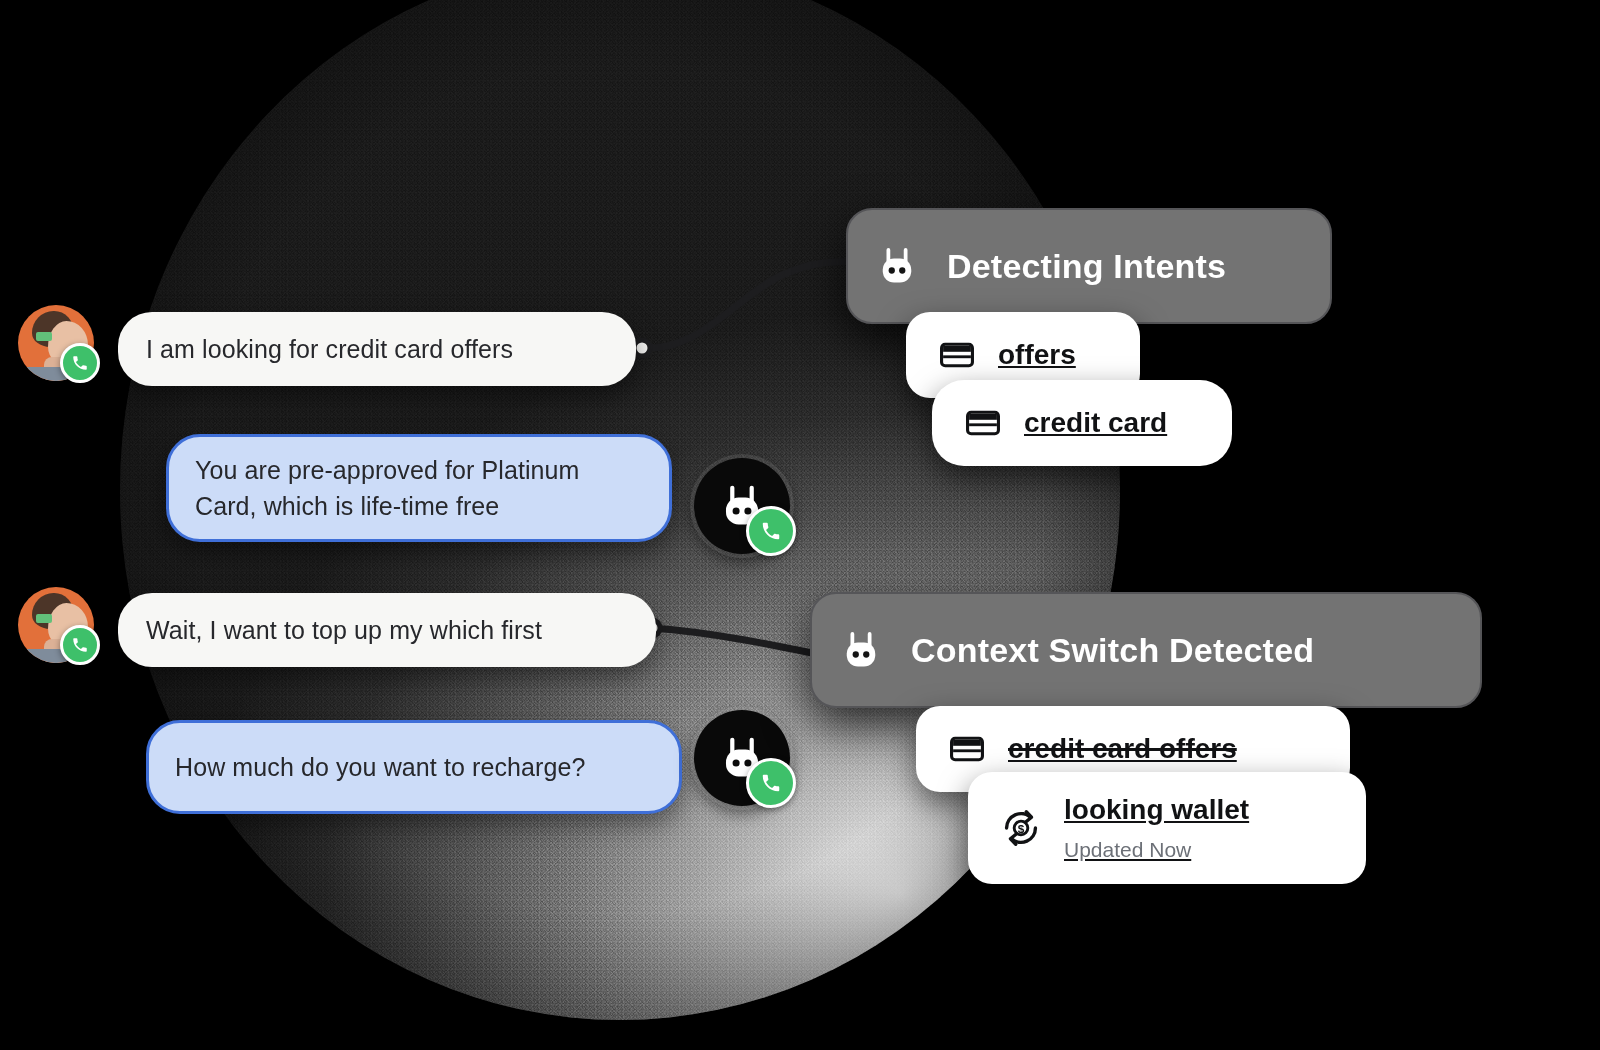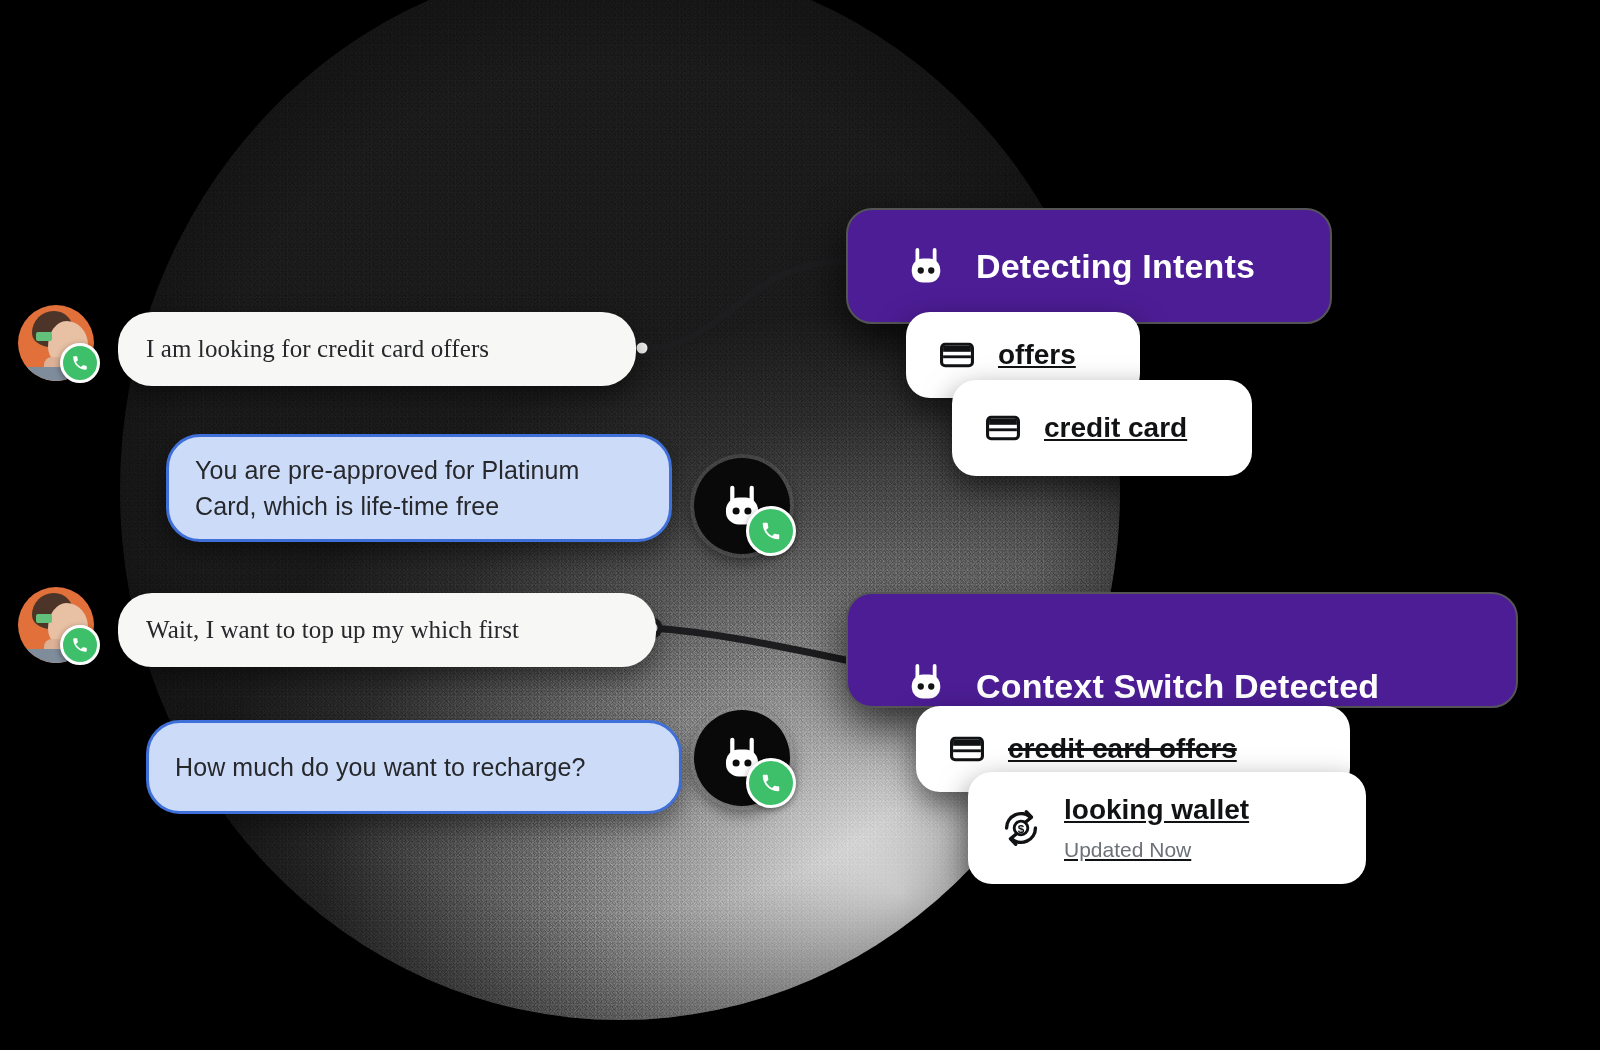--- a/index.html
+++ b/index.html
@@ -59,21 +59,20 @@
     border-radius: 34px;
     font-size: 25px;
     line-height: 1.45;
     color: #27282c;
     letter-spacing: .1px;
   }
   .bubble.white {
     background: #f7f7f5;
     box-shadow: 0 10px 26px rgba(0,0,0,.45);
     padding: 12px 28px;
-    font-family: Liberation Serif, serif;
   }
   .bubble.blue {
     background: #ccdcf8;
     border: 3px solid #3f6fd8;
     box-shadow: 0 10px 26px rgba(0,0,0,.45);
     padding: 16px 26px;
   }
 
   
   .avatar-wrap { position: absolute; }
@@ -132,24 +131,24 @@
   }
   .phone-badge svg { display: block; }
 
   
   .dark-card {
     position: absolute;
     box-sizing: border-box;
     display: flex;
     align-items: center;
     gap: 26px;
-    background: #4c1d95;
+    background: #737373;
     border: 2px solid #555558;
     border-radius: 26px;
-    padding: 0 54px;
+    padding: 0 25px;
     color: #ffffff;
     font-size: 34px;
     font-weight: bold;
     letter-spacing: .2px;
     box-shadow: 0 18px 46px rgba(0,0,0,.75);
   }
 
   
   .chip {
     position: absolute;
@@ -293,32 +292,32 @@
     <svg width="38" height="38" viewBox="0 0 32 32" aria-hidden="true">
       <rect x="3" y="7" width="26" height="18" rx="3" fill="none" stroke="#111214" stroke-width="2.6"></rect>
       <rect x="4.3" y="8.3" width="23.4" height="5" fill="#111214"></rect>
       <line x1="4.3" y1="17.5" x2="27.7" y2="17.5" stroke="#111214" stroke-width="2.4"></line>
     </svg>
     <div class="chip-texts">
       <span>offers</span>
     </div>
   </div>
 
-  <div class="chip" style="left:952px; top:380px; width:300px; height:96px;">
+  <div class="chip" style="left:932px; top:380px; width:300px; height:86px;border-radius:32px;">
     <svg width="38" height="38" viewBox="0 0 32 32" aria-hidden="true">
       <rect x="3" y="7" width="26" height="18" rx="3" fill="none" stroke="#111214" stroke-width="2.6"></rect>
       <rect x="4.3" y="8.3" width="23.4" height="5" fill="#111214"></rect>
       <line x1="4.3" y1="17.5" x2="27.7" y2="17.5" stroke="#111214" stroke-width="2.4"></line>
     </svg>
     <div class="chip-texts">
       <span>credit card</span>
     </div>
   </div>
 
-  <div class="dark-card" style="left:846px; top:592px; width:672px; height:116px;align-items:flex-end;">
+  <div class="dark-card" style="left:810px; top:592px; width:672px; height:116px;">
     <svg width="48" height="48" viewBox="0 0 64 64" aria-hidden="true">
       <rect x="18" y="8" width="5" height="22" rx="2.5" fill="#ffffff"></rect>
       <rect x="41" y="8" width="5" height="22" rx="2.5" fill="#ffffff"></rect>
       <rect x="13" y="22" width="38" height="32" rx="15" fill="#ffffff"></rect>
       <circle cx="25" cy="38" r="4.2" fill="#151515"></circle>
       <circle cx="39" cy="38" r="4.2" fill="#151515"></circle>
     </svg>
     <span>Context Switch Detected</span>
   </div>
 

